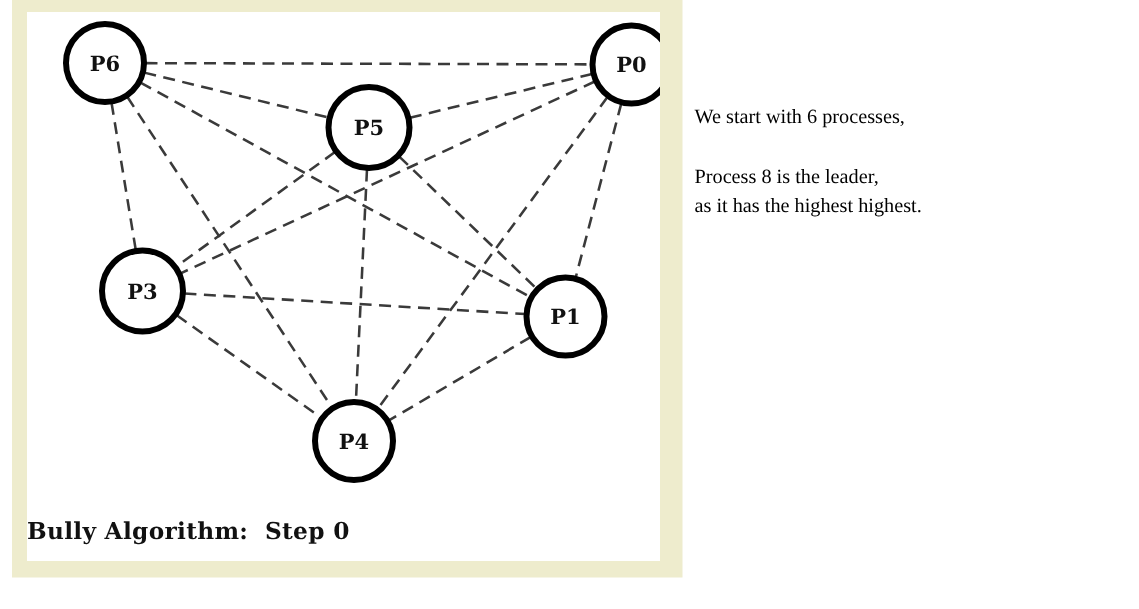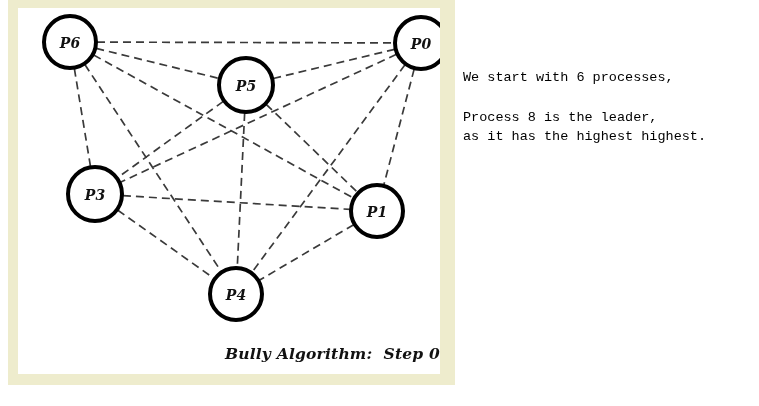--- a/index.html
+++ b/index.html
@@ -17,21 +17,20 @@
 
   
   #figure-panel {
     position: absolute;
     left: 8px;
     top: 0px;
     width: 447px;
     height: 385px;
     background: #eeeccd;
     box-sizing: border-box;
-    font-style: italic;
   }
   #figure-canvas {
     position: absolute;
     left: 10px;
     top: 8px;
     width: 422px;
     height: 366px;
     background: #ffffff;
     overflow: hidden;
   }
@@ -59,39 +58,39 @@
     stroke: #3a3a3a;
     stroke-width: 1.7;
     stroke-dasharray: 8 5;
     fill: none;
   }
   #figure-caption {
     position: absolute;
     left: 0;
     top: 336px;
     width: 422px;
-    text-align: right;
+    text-align: left;
     font-family: "DejaVu Serif", "Liberation Serif", serif;
     font-weight: bold;
     font-size: 15.5px;
     color: #111111;
     letter-spacing: 0.2px;
     white-space: pre;
   }
 
   
   #annotation-panel {
     position: absolute;
     left: 463px;
     top: 68px;
     width: 290px;
   }
   .annotation-paragraph {
     margin: 0 0 21px 0;
-    font-family: Liberation Mono, monospace;
+    font-family: Liberation Serif, serif;
     font-size: 13.5px;
     line-height: 19px;
     color: #000000;
   }
   .annotation-paragraph:last-child { margin-bottom: 0; }
   .annotation-line { display: block; }
 </style>
 </head>
 <body>
 

